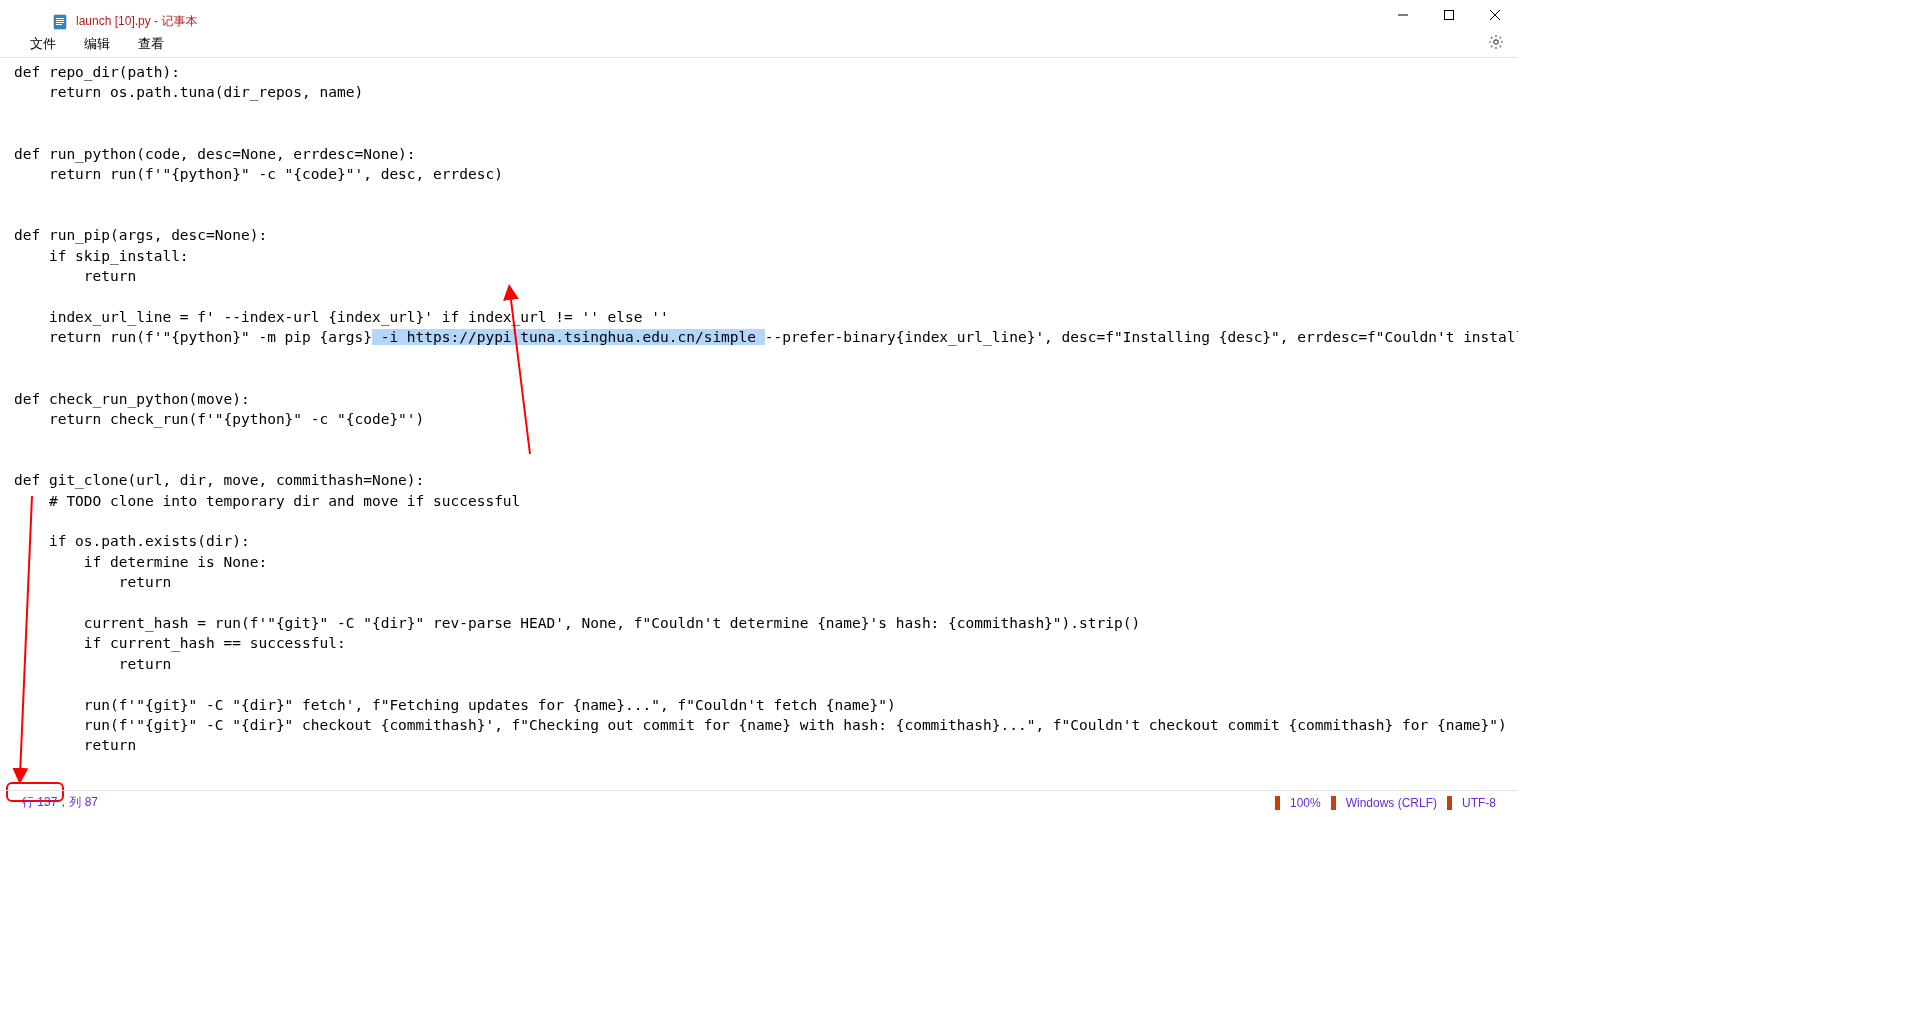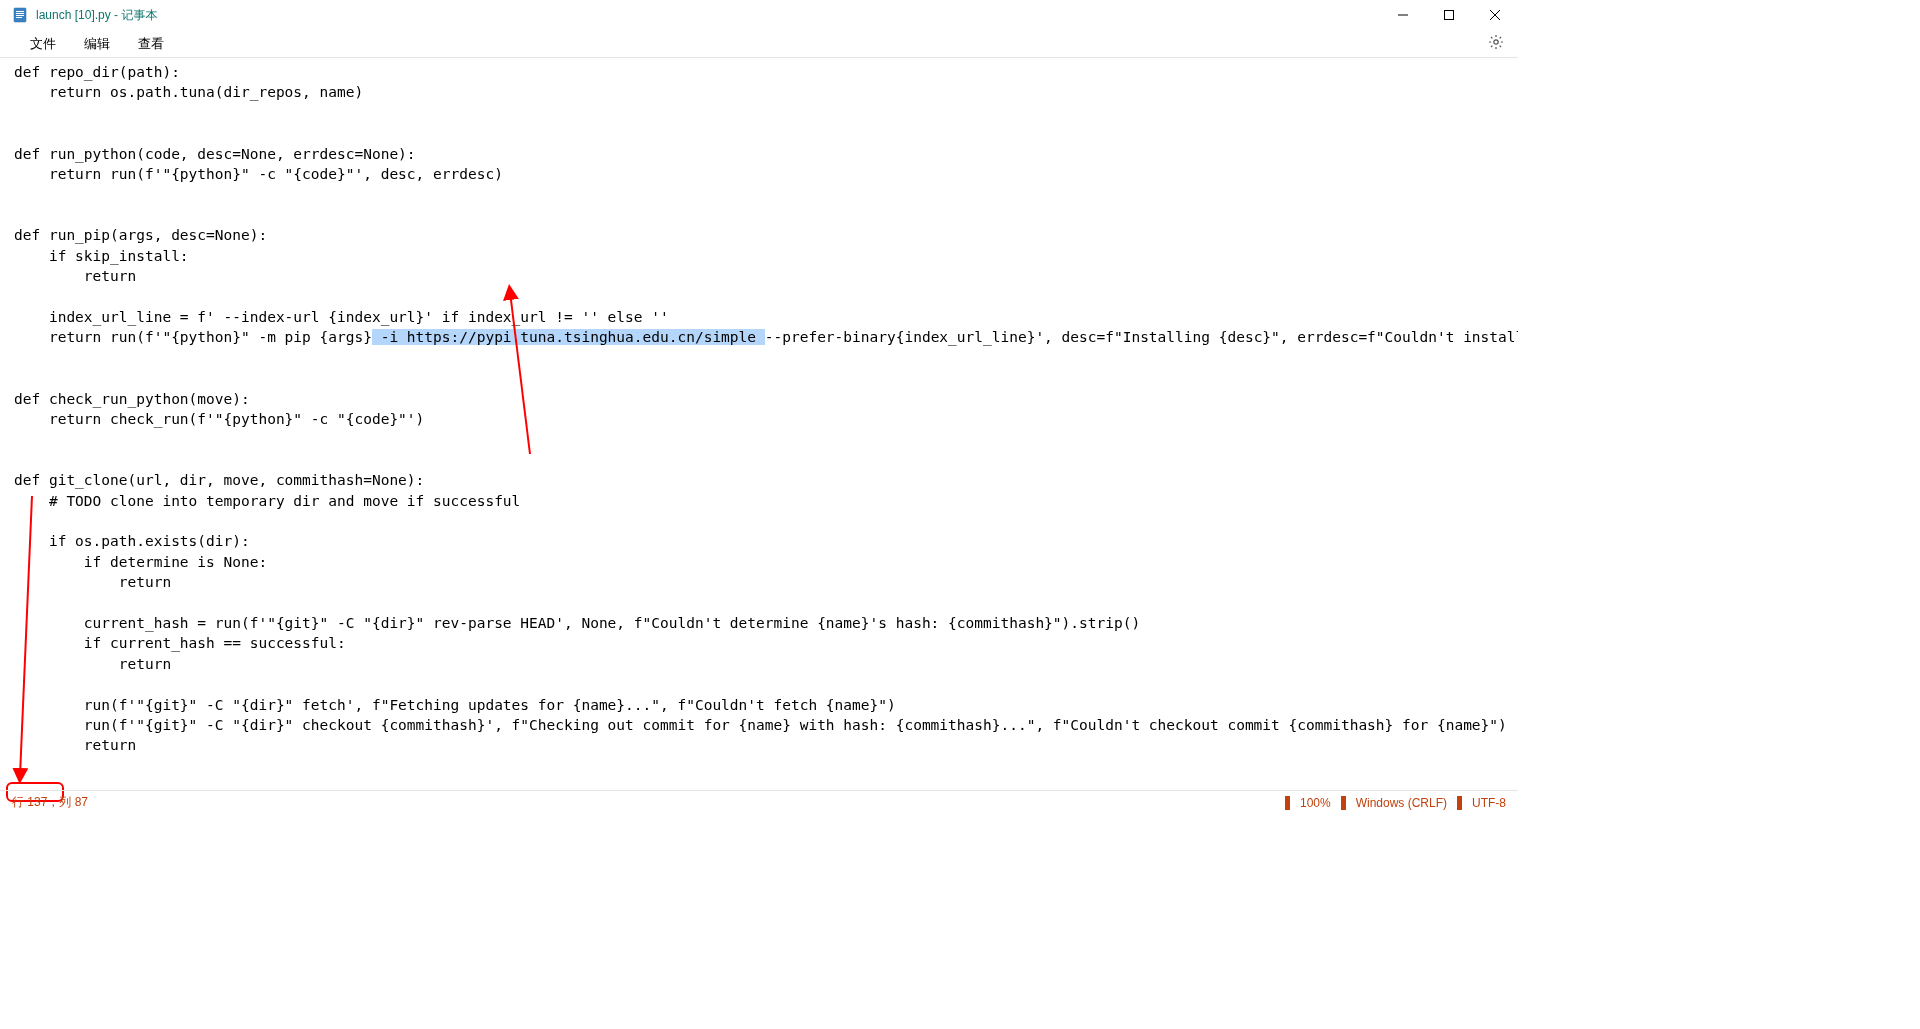--- a/index.html
+++ b/index.html
@@ -7,25 +7,26 @@
   font-family: "Segoe UI", "Microsoft YaHei", sans-serif;
   background: #ffffff;
   width: 1518px;
   height: 814px;
   overflow: hidden;
   position: relative;
 }
 .titlebar {
   height: 30px;
   display: flex;
-  align-items: center;
+  align-items: flex-end;
   padding-left: 12px;
   background: #ffffff;
   font-size: 12px;
-  color: #0f766e;
+  color: #b91c1c;
+  margin-left: 40px;
 }
 .titlebar .icon {
   width: 16px;
   height: 16px;
   margin-right: 8px;
   display: inline-flex;
   align-items: center;
   justify-content: center;
 }
 .titlebar .window-controls {
@@ -78,22 +79,22 @@
 .statusbar {
   position: absolute;
   bottom: 0;
   left: 0;
   right: 0;
   height: 24px;
   border-top: 1px solid #e5e5e5;
   display: flex;
   align-items: center;
   font-size: 12px;
-  color: #c2410c;
-  padding: 0 2px;
+  color: #6d28d9;
+  padding: 0 12px;
 }
 .statusbar .cell {
   padding: 0 10px;
   border-left: 5px solid #c2410c;
 }
 .statusbar .cell:first-child { border-left: none; }
 .statusbar .spacer { flex: 1; }
 .annot-box {
   position: absolute;
   border: 2px solid #ff0000;

